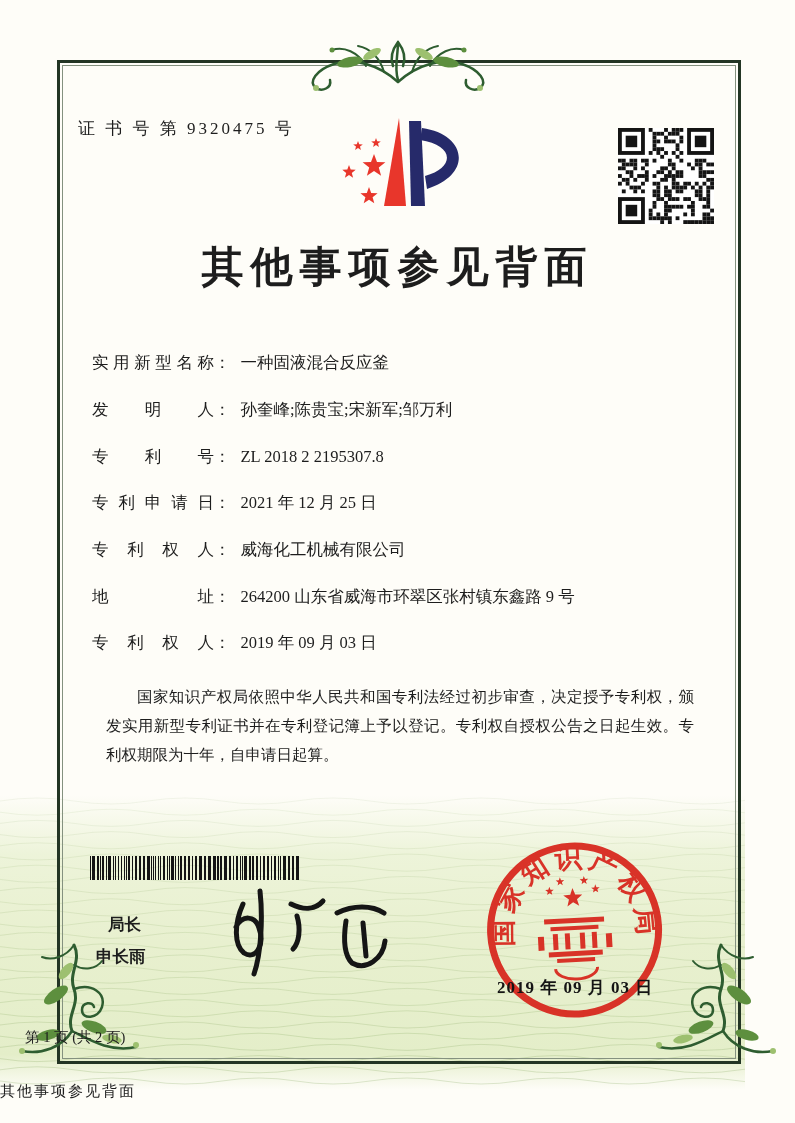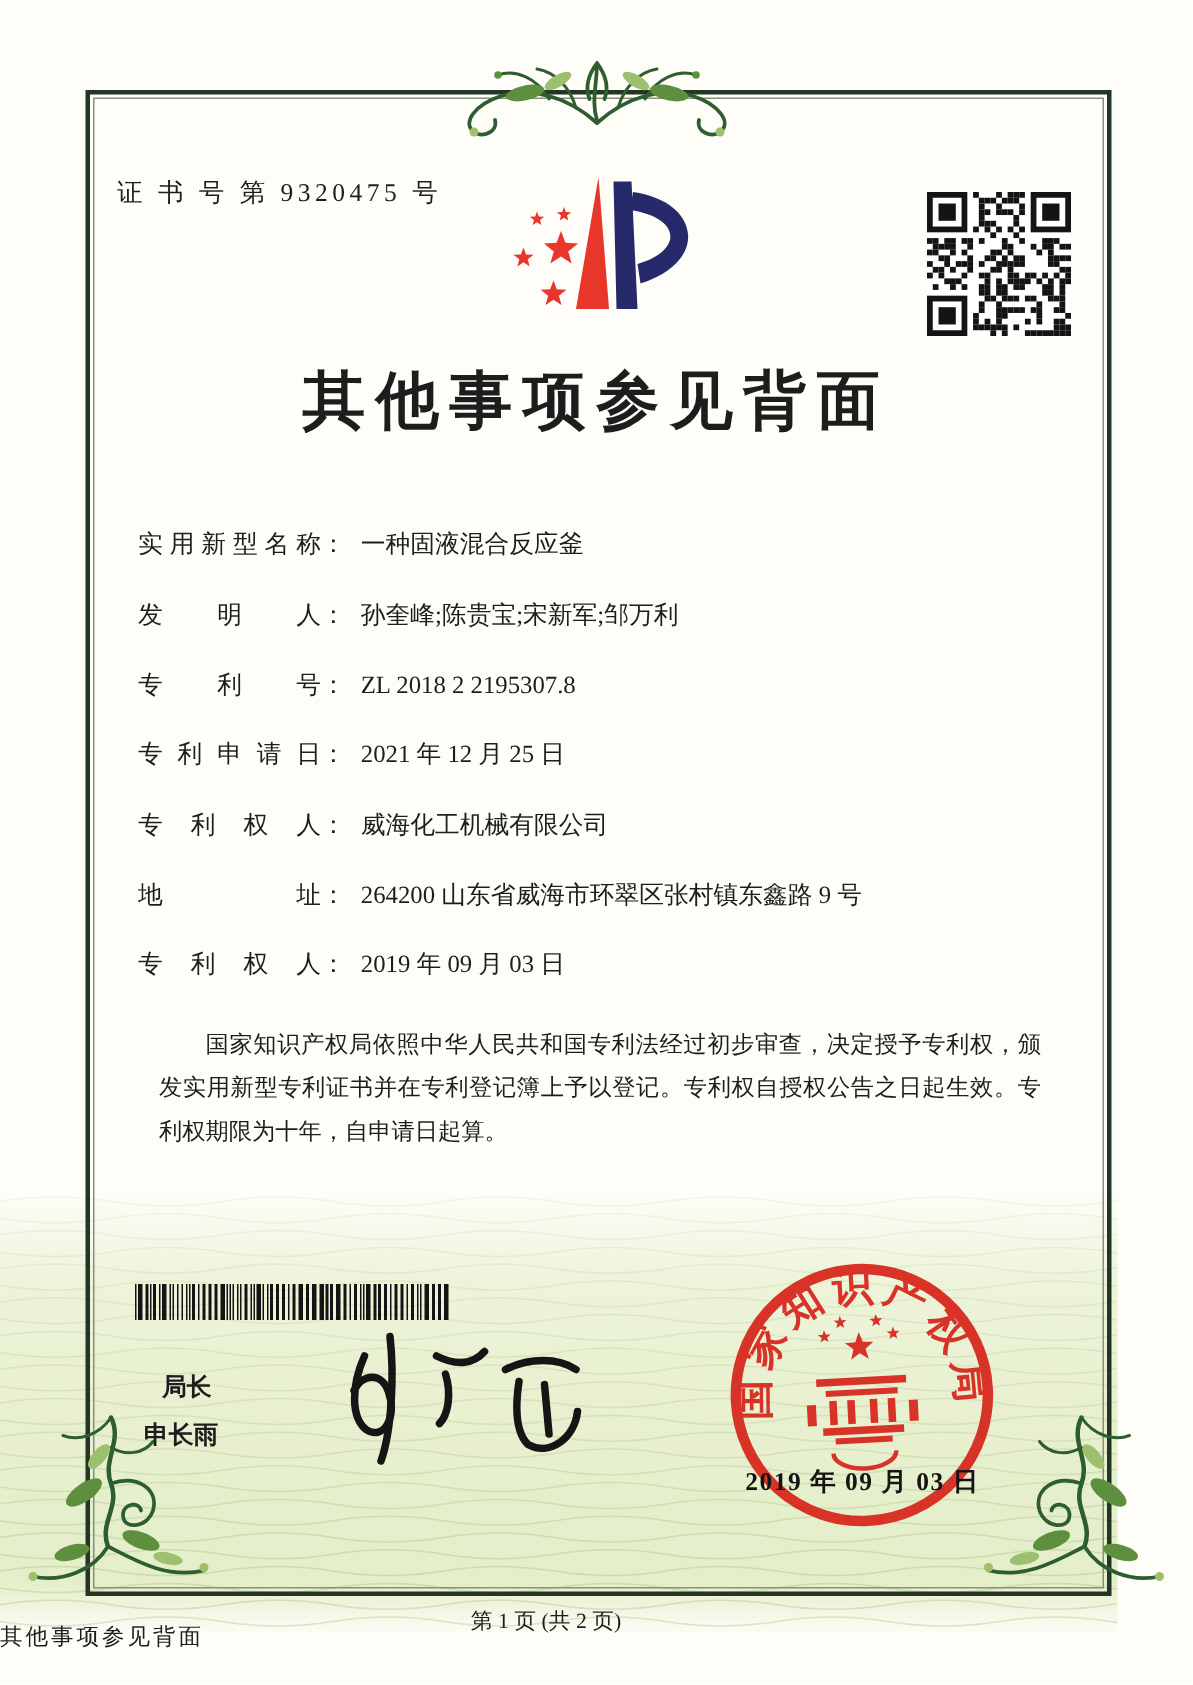--- a/index.html
+++ b/index.html
@@ -31,22 +31,22 @@
   .paras p{margin:16px;text-indent:2em;}
   .barcode{position:absolute;left:90px;top:856px;width:215px;height:24px;}
   .director-title{position:absolute;left:96px;top:914px;font-size:16.5px;
          font-family:"Liberation Sans","DejaVu Sans",sans-serif;font-weight:bold;margin-left:12px;}
   .director-name{position:absolute;left:96px;top:946px;font-size:16.5px;
          font-family:"Liberation Sans","DejaVu Sans",sans-serif;font-weight:bold;}
   .signature{position:absolute;left:205px;top:884px;width:195px;height:100px;}
   .seal{position:absolute;left:468px;top:834px;width:214px;height:208px;transform:rotate(-3deg);opacity:.95;}
   .seal-date{position:absolute;left:468px;top:976px;width:214px;text-align:center;
          font-size:17px;font-weight:bold;color:#141414;letter-spacing:1px;}
-  .page-number{position:absolute;left:57px;width:678px;top:1028px;text-align:center;
-         font-size:14.5px;transform:translateX(-32px);margin-top:43px;}
+  .page-number{position:absolute;left:57px;width:678px;top:1028px;
+         font-size:14.5px;transform:translateX(-32px);}
   .back-note{position:absolute;left:0;right:0;top:1082px;text-align:left;font-size:15px;
          letter-spacing:2px;}
 </style>
 </head>
 <body>
 
 <div class="page">
 
   <div class="band">
     <svg width="745" height="295" aria-hidden="true">

